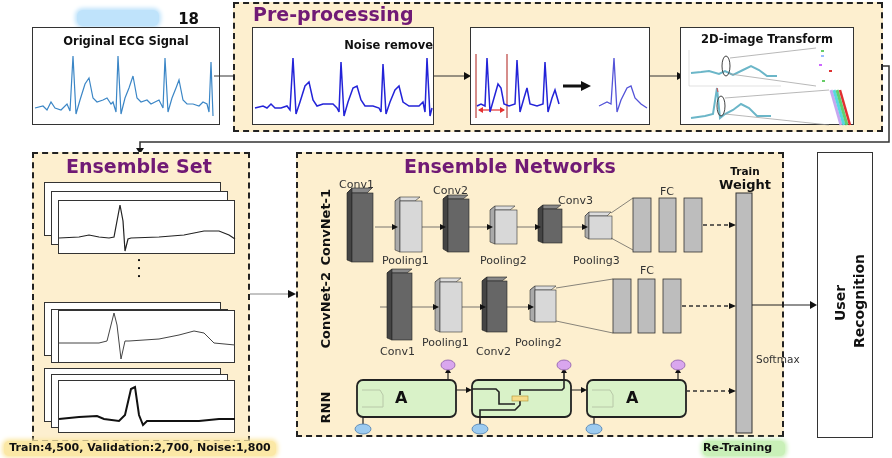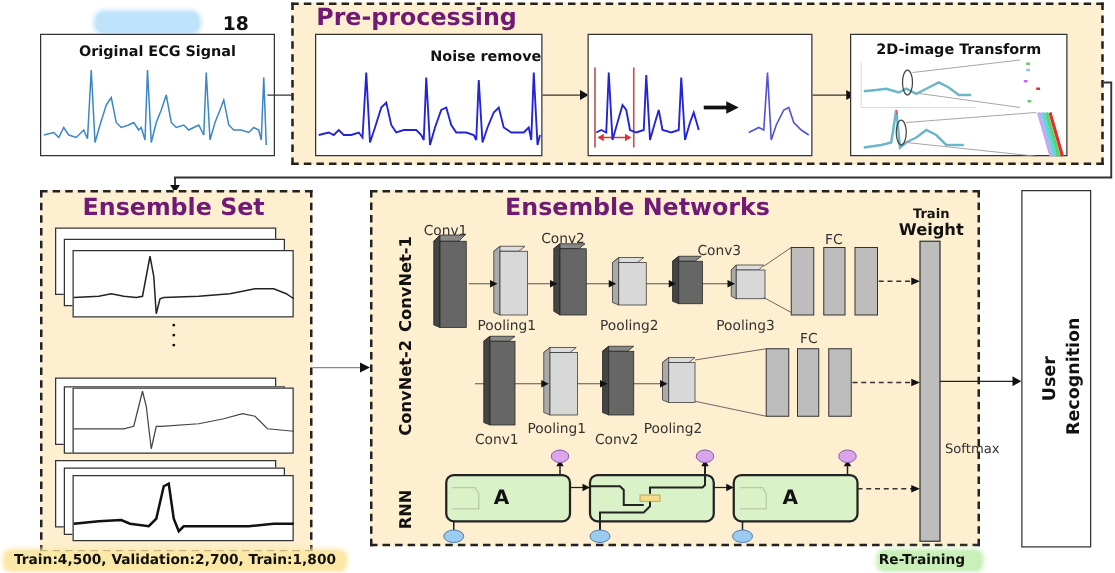--- a/index.html
+++ b/index.html
@@ -122,21 +122,21 @@
 
 <div class="card" style="left:44px;top:368px;width:177px;height:54px;border-width:1px;"></div>
 <div class="card" style="left:51px;top:374px;width:177px;height:54px;border-width:1px;"></div>
 <div class="card" style="left:58px;top:380px;width:177px;height:53px;border-width:1px;">
   <svg width="177" height="53" style="left:0;top:0;">
     <polyline fill="none" stroke="#111" stroke-width="2" points="0,38 20,36 38,35 45,38 60,40 66,34 72,8 76,6 80,34 84,44 88,40 110,40 140,40 160,38 176,38"></polyline>
   </svg>
 </div>
 
 <div class="abs glow-yellow" style="left:4px;top:441px;width:272px;height:15px;"></div>
-<div class="abs" style="left:4px;top:441px;width:272px;text-align:center;font-weight:bold;font-size:11px;color:#111;">Train:4,500, Validation:2,700, Train:1,800</div>
+<div class="abs" style="left:4px;top:441px;width:272px;text-align:center;font-weight:bold;font-size:11px;color:#111;">Train:4,500, Validation:2,700, Noise:1,800</div>
 
 <svg width="50" height="10" style="left:250px;top:289px;">
   <line x1="0" y1="5" x2="40" y2="5" stroke="#888" stroke-width="1"></line>
   <polygon points="38,1 46,5 38,9" fill="#111"></polygon>
 </svg>
 
 <div class="dashed-panel" style="left:296px;top:152px;width:488px;height:285px;"></div>
 <div class="panel-title" style="left:404px;top:155px;font-size:19px;text-align:right;">Ensemble Networks</div>
 
 <div class="vlabel" style="left:290px;top:223px;width:70px;text-align:center;">ConvNet-1</div>

